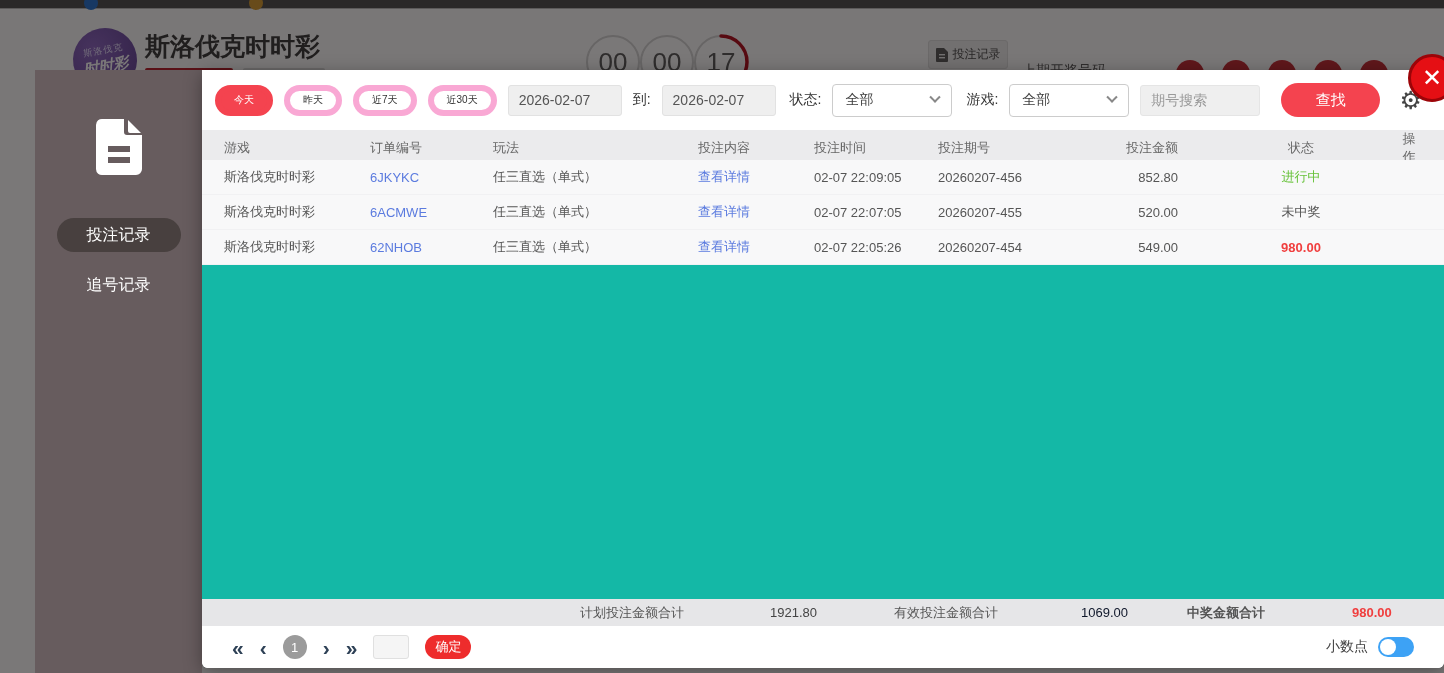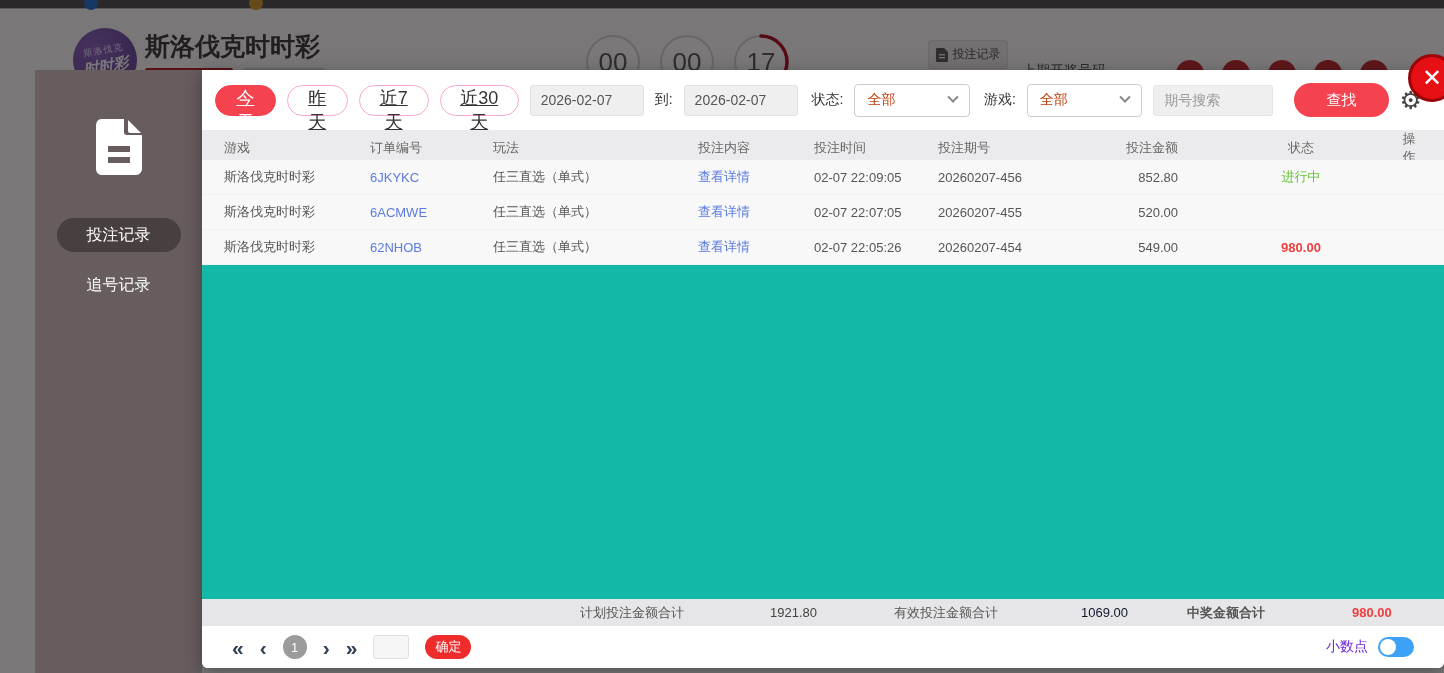--- a/index.html
+++ b/index.html
@@ -15,21 +15,21 @@
   .pageheader { position:absolute; top:10px; left:0; right:0; height:110px; background:#fdfdfd; }
   .logo { position:absolute; left:73px; top:18px; width:64px; height:64px; border-radius:50%;
           background:radial-gradient(circle at 35% 30%, #8a62c2, #5b3a91); color:#e8e0ff;
           display:flex; flex-direction:column; align-items:center; justify-content:center; transform:rotate(-10deg); }
   .logo .l1 { font-size:9px; letter-spacing:1px; }
   .logo .l2 { font-size:15px; font-weight:bold; font-style:italic; color:#fff; }
   .game-title { position:absolute; left:145px; top:20px; font-size:25px; font-weight:700; color:#333; }
   .hbtn-red { position:absolute; left:145px; top:58px; width:88px; height:24px; background:#b41622; border-radius:2px; }
   .hbtn-gray { position:absolute; left:243px; top:58px; width:82px; height:24px; background:#d8d8d8; border-radius:2px; }
   .deadline { position:absolute; left:445px; top:33px; font-size:14px; color:#666; line-height:21px; }
-  .countdown { position:absolute; left:586px; top:25px; display:flex; gap:20px; }
+  .countdown { position:absolute; left:586px; top:25px; display:flex; }
   .cd-circle { position:relative; width:54px; height:54px; }
   .cd-circle .ring { position:absolute; inset:0; border:2px solid #d3d3d3; border-radius:50%; background:#fff; }
   .cd-circle svg { position:absolute; left:-1px; top:-1px; }
   .cd-circle span { position:absolute; inset:0; display:flex; align-items:center; justify-content:center; font-size:26px; color:#555; }
   .record-btn { position:absolute; left:928px; top:30px; width:80px; height:29px; background:#ececec; border:1px solid #dcdcdc;
                 border-radius:3px; display:flex; align-items:center; justify-content:center; gap:5px; font-size:12px; color:#444; }
   .lastdraw-label { position:absolute; left:1022px; top:52px; font-size:14px; color:#555; }
   .balls { position:absolute; left:1176px; top:50px; display:flex; gap:18px; }
   .ball { width:28px; height:28px; border-radius:50%; background:#c2232d; color:#fff; font-size:15px; font-weight:bold;
           display:flex; align-items:center; justify-content:center; }
@@ -42,28 +42,28 @@
   .doc-big { display:block; margin:48px auto 0; }
   .side-items { margin-top:42px; display:flex; flex-direction:column; align-items:center; gap:16px; }
   .side-item { width:124px; height:34px; border-radius:17px; display:flex; align-items:center; justify-content:center;
                font-size:16px; color:#fff; cursor:pointer; }
   .side-item.active { background:#48403f; }
 
   
   .modal { position:absolute; left:202px; top:70px; width:1242px; height:598px; background:#fff; z-index:10;
            border-radius:0 0 6px 6px; box-shadow:0 4px 18px rgba(0,0,0,0.35); display:flex; flex-direction:column; }
   .filterbar { height:60px; display:flex; align-items:center; padding:0 22px 0 13px; gap:11px; background:#fff; }
-  .pill { height:31px; padding:0 13px; border-radius:16px; border:1px solid #f9a8d4; background:#fff; font-size:18px;
-          color:#333; cursor:pointer;text-decoration:underline; }
+  .pill { height:31px; padding:0 13px; border-radius:16px; border:6px solid #f9a8d4; background:#fff; font-size:10px;
+          color:#333; cursor:pointer; }
   .pill-active { background:#f4434f; border-color:#f4434f; color:#fff; }
   .date-input { width:114px; height:31px; background:#efefef; border:1px solid #e2e2e2; border-radius:3px;
                 font-size:14px; color:#555; padding:0 10px; }
   .flabel { font-size:14px; color:#333; white-space:nowrap; }
   .select { width:120px; height:33px; border:1px solid #ccc; border-radius:4px; background:#fff; display:flex;
-            align-items:center; justify-content:space-between; padding:8px 12px; font-size:14px; color:#c2410c; cursor:pointer; }
+            align-items:center; justify-content:space-between; padding:8px 12px; font-size:14px; color:#404040; cursor:pointer; }
   .chev { width:8px; height:8px; border-right:2px solid #888; border-bottom:2px solid #888; transform:rotate(45deg) translate(-2px,-2px); }
   .search-input { width:120px; height:31px; background:#efefef; border:1px solid #e5e5e5; border-radius:3px;
                   font-size:14px; color:#555; padding:0 10px; }
   .search-input::placeholder { color:#999; }
   .find-btn { width:99px; height:34px; margin-left:10px; border:none; border-radius:17px; background:#f4434f; color:#fff;
               font-size:15px; cursor:pointer; }
   .gear { margin-left:auto; font-size:25px; color:#444; cursor:pointer; line-height:1; }
 
   .tablewrap { flex:1; background:#14b8a6; overflow:hidden; display:flex; flex-direction:column; }
   .trow { display:grid; grid-template-columns:146px 123px 205px 100px 140px 120px 120px 220px 1fr;
@@ -87,21 +87,21 @@
   .sum-l3 { margin-left:59px;font-weight:bold; }
   .sum-v3 { margin-left:87px; color:#f03e3e; font-weight:bold; }
 
   .pagebar { height:42px; background:#fff; display:flex; align-items:center; padding:0 30px 0 30px; gap:16px;
              border-radius:0 0 6px 6px; }
   .pg-arrow { font-size:21px; color:#2e4156; font-weight:bold; cursor:pointer; line-height:1; user-select:none; }
   .pg-num { width:24px; height:24px; border-radius:50%; background:#9b9b9b; color:#fff; font-size:13px;
             display:flex; align-items:center; justify-content:center; cursor:pointer; }
   .pg-input { width:36px; height:24px; background:#f5f5f5; border:1px solid #e0e0e0; border-radius:3px; }
   .pg-confirm { width:46px; height:24px; border:none; border-radius:12px; background:#ee2c2c; color:#fff; font-size:13px; cursor:pointer; }
-  .decimal { margin-left:auto; display:flex; align-items:center; gap:10px; font-size:14px; color:#6d28d9; }
+  .decimal { margin-left:auto; display:flex; align-items:center; gap:10px; font-size:14px; color:#404040; }
   .toggle { position:relative; width:36px; height:20px; border-radius:10px; background:#3da2f5; cursor:pointer; }
   .toggle .knob { position:absolute; left:2px; top:2px; width:16px; height:16px; border-radius:50%; background:#fff; }
 
   .close-btn { position:absolute; left:1408px; top:54px; width:48px; height:48px; border-radius:50%; z-index:20;
                background:#e50f14; border:3px solid #9c0408; color:#fff; font-size:24px; font-weight:bold;
                display:flex; align-items:center; justify-content:center; cursor:pointer; }
 </style>
 </head>
 <body>
 
@@ -223,20 +223,21 @@
             <span class="c9"></span>
           </div>
           <div class="trow tr">
             <span>斯洛伐克时时彩</span>
             <span class="link">6ACMWE</span>
             <span>任三直选（单式）</span>
             <span class="link">查看详情</span>
             <span class="c5">02-07 22:07:05</span>
             <span>20260207-455</span>
             <span class="c7">520.00</span>
+            <span class="c8 st-plain">未中奖</span>
             <span class="c9"></span>
           </div>
           <div class="trow tr">
             <span>斯洛伐克时时彩</span>
             <span class="link">62NHOB</span>
             <span>任三直选（单式）</span>
             <span class="link">查看详情</span>
             <span class="c5">02-07 22:05:26</span>
             <span>20260207-454</span>
             <span class="c7">549.00</span>

